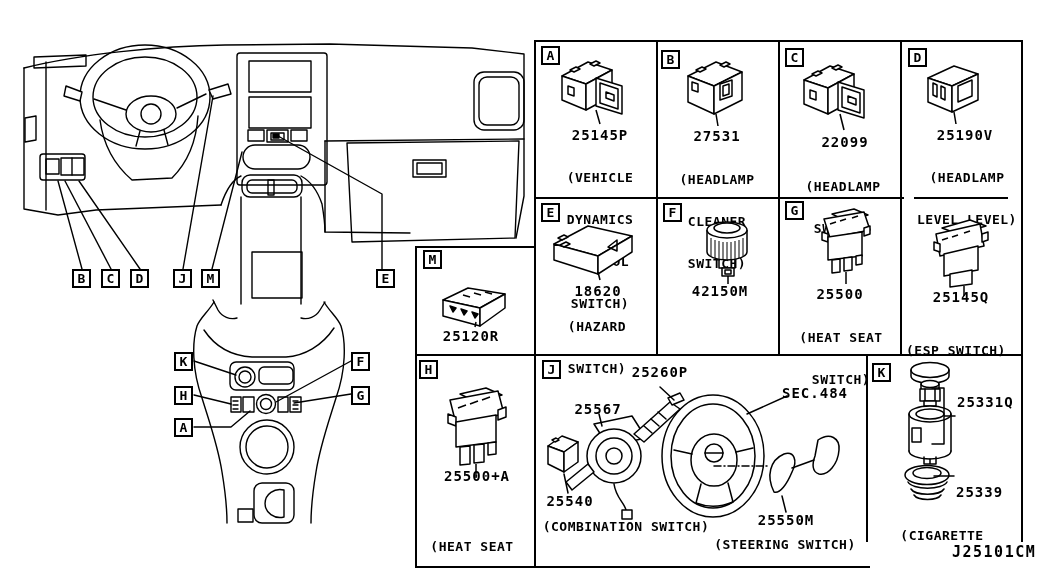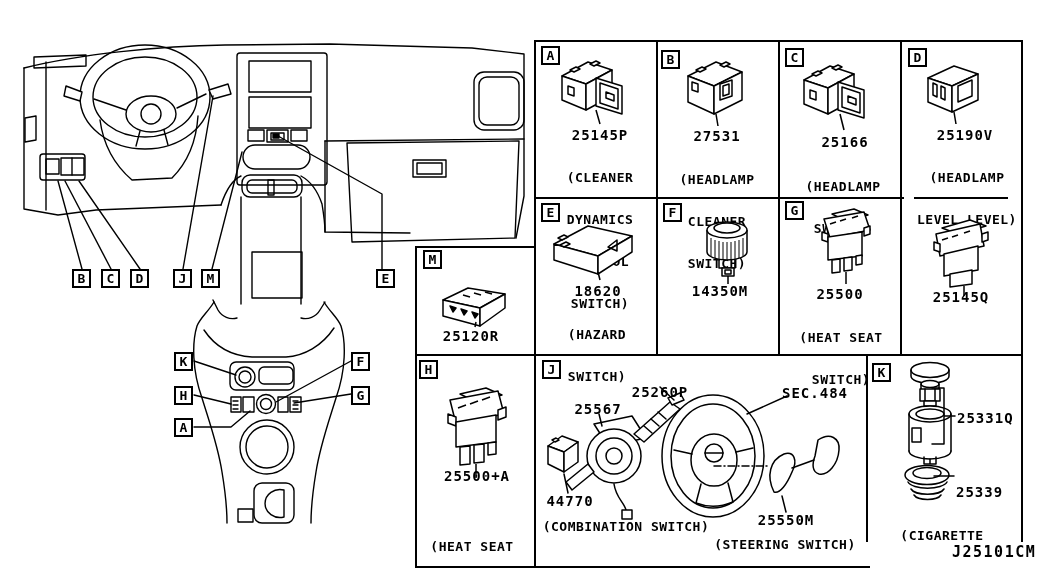--- a/index.html
+++ b/index.html
@@ -153,21 +153,21 @@
       <polygon points="34,14 40,11 44,13 38,16"></polygon>
       <polygon points="12,36 18,38 18,46 12,44"></polygon>
       <polygon points="40,28 66,36 66,64 40,56"></polygon>
       <polygon points="44,33 62,39 62,59 44,53"></polygon>
       <polygon points="50,42 58,45 58,51 50,48"></polygon>
       <line x1="40" y1="60" x2="44" y2="74" fill="none"></line>
     </g>
   </svg>
   <div class="pnum" style="left:540px;top:127px;width:120px">25145P</div>
   <div class="pdesc" style="left:540px;top:143px;width:120px">
-    <div>(CLEANER</div>
+    <div>(VEHICLE</div>
     <div>DYNAMICS</div>
     <div>CONTROL</div>
     <div>SWITCH)</div>
   </div>
 
   <div class="lbox" style="left:661px;top:50px"><span>B</span></div>
   <svg style="left:680px;top:52px" width="80" height="76" viewBox="0 0 80 76">
     <g fill="#fff" stroke="#000" stroke-width="1.5" stroke-linejoin="round">
       <polygon points="8,24 36,10 62,20 34,34"></polygon>
       <polygon points="8,24 34,34 34,62 8,50"></polygon>
@@ -195,21 +195,21 @@
       <polygon points="30,34 56,20 56,46 30,60"></polygon>
       <polygon points="14,20 20,17 24,19 18,22"></polygon>
       <polygon points="34,14 40,11 44,13 38,16"></polygon>
       <polygon points="12,36 18,38 18,46 12,44"></polygon>
       <polygon points="40,28 66,36 66,64 40,56"></polygon>
       <polygon points="44,33 62,39 62,59 44,53"></polygon>
       <polygon points="50,42 58,45 58,51 50,48"></polygon>
       <line x1="42" y1="60" x2="46" y2="76" fill="none"></line>
     </g>
   </svg>
-  <div class="pnum" style="left:785px;top:134px;width:120px">25166</div>
+  <div class="pnum" style="left:785px;top:134px;width:120px">22099</div>
   <div class="pdesc" style="left:783px;top:152px;width:120px">
     <div>(HEADLAMP</div>
     <div>SWITCH)</div>
   </div>
 
   <div class="lbox" style="left:908px;top:48px"><span>D</span></div>
   <svg style="left:920px;top:56px" width="84" height="70" viewBox="0 0 84 70">
     <g fill="#fff" stroke="#000" stroke-width="1.5" stroke-linejoin="round">
       <polygon points="8,22 34,10 58,18 32,30"></polygon>
       <polygon points="8,22 32,30 32,56 8,46"></polygon>
@@ -232,39 +232,39 @@
       <polygon points="6,30 40,12 84,22 50,42"></polygon>
       <polygon points="6,30 50,42 50,60 6,46"></polygon>
       <polygon points="50,42 84,22 84,38 50,60"></polygon>
       <polygon points="10,24 16,21 20,23 14,26"></polygon>
       <polygon points="12,31 18,28 22,30 16,33"></polygon>
       <polygon points="60,33 69,26 69,37" fill="none"></polygon>
       <line x1="50" y1="58" x2="52" y2="66" fill="none"></line>
     </g>
   </svg>
   <div class="pnum" style="left:538px;top:283px;width:120px">18620</div>
-  <div class="pdesc" style="left:537px;top:300px;width:120px">
+  <div class="pdesc" style="left:537px;top:292px;width:120px">
     <div>(HAZARD</div>
     <div>SWITCH)</div>
   </div>
 
   <div class="lbox" style="left:663px;top:203px"><span>F</span></div>
   <svg style="left:692px;top:212px" width="70" height="74" viewBox="0 0 70 74">
     <g fill="#fff" stroke="#000" stroke-width="1.5" stroke-linejoin="round">
       <path d="M15,18 L15,40 A20,8 0 0 0 55,40 L55,18"></path>
       <ellipse cx="35" cy="18" rx="20" ry="8"></ellipse>
       <ellipse cx="35" cy="16" rx="13" ry="5"></ellipse>
       <path d="M19,26 L19,44 M23,28 L23,46 M27,29 L27,47 M31,30 L31,48 M35,30 L35,48 M39,30 L39,48 M43,29 L43,47 M47,28 L47,46 M51,26 L51,44" fill="none" stroke-width="1"></path>
       <path d="M27,48 L27,56 L43,56 L43,48" fill="none"></path>
       <rect x="30" y="56" width="12" height="8"></rect>
       <rect x="33" y="58" width="6" height="4"></rect>
       <line x1="36" y1="64" x2="36" y2="72" fill="none"></line>
     </g>
   </svg>
-  <div class="pnum" style="left:660px;top:283px;width:120px">14350M</div>
+  <div class="pnum" style="left:660px;top:283px;width:120px">42150M</div>
 
   <div class="lbox" style="left:785px;top:201px"><span>G</span></div>
   <svg style="left:802px;top:206px" width="84" height="84" viewBox="0 0 84 84">
     <g fill="#fff" stroke="#000" stroke-width="1.5" stroke-linejoin="round">
       <polygon points="30,8 52,3 66,9 44,15"></polygon>
       <polygon points="22,13 62,6 68,24 28,32"></polygon>
       <path d="M28,18 L34,16 M38,15 L44,13 M50,12 L56,10" fill="none"></path>
       <polygon points="20,26 26,28 26,36 20,34"></polygon>
       <polygon points="62,22 68,20 68,28 62,30"></polygon>
       <polygon points="26,31 60,26 60,50 26,54"></polygon>
@@ -286,20 +286,23 @@
       <polygon points="14,22 58,12 62,34 18,44"></polygon>
       <path d="M20,28 L26,26 M30,25 L36,23 M42,21 L48,19" fill="none"></path>
       <polygon points="12,30 18,32 18,40 12,38"></polygon>
       <polygon points="60,22 66,20 66,28 60,30"></polygon>
       <polygon points="22,42 56,34 56,58 22,64"></polygon>
       <polygon points="28,62 50,58 50,72 28,75"></polygon>
       <line x1="42" y1="74" x2="42" y2="84" fill="none"></line>
     </g>
   </svg>
   <div class="pnum" style="left:901px;top:289px;width:120px">25145Q</div>
+  <div class="pdesc" style="left:896px;top:316px;width:120px">
+    <div>(ESP SWITCH)</div>
+  </div>
 
   <div class="lbox" style="left:423px;top:250px"><span>M</span></div>
   <svg style="left:430px;top:282px" width="90" height="46" viewBox="0 0 90 46">
     <g fill="#fff" stroke="#000" stroke-width="1.5" stroke-linejoin="round">
       <polygon points="13,18 38,6 75,12 50,26"></polygon>
       <polygon points="13,18 50,26 50,44 13,34"></polygon>
       <polygon points="50,26 75,12 75,26 50,44"></polygon>
       <path d="M33,13 L40,15 M44,11 L51,13 M55,10 L62,12" fill="none"></path>
       <polygon points="20,24 26,26 23,30" fill="#000"></polygon>
       <polygon points="31,27 37,29 34,33" fill="#000"></polygon>
@@ -367,24 +370,24 @@
       <path d="M240,136 C232,120 236,104 250,98 C260,95 264,104 258,116 C253,128 246,138 240,136 Z" fill="#fff"></path>
       <path d="M284,84 C296,76 306,82 305,94 C304,108 294,120 285,118 C278,116 278,108 281,100 Z" fill="#fff"></path>
       <path d="M258,112 L280,104"></path>
 
       <path d="M126,31 L140,44"></path>
       <path d="M65,58 L68,70"></path>
       <path d="M34,137 L30,118"></path>
       <path d="M252,156 L248,140"></path>
     </g>
   </svg>
-  <div class="pnum" style="left:610px;top:384px;width:100px">25260P</div>
+  <div class="pnum" style="left:610px;top:364px;width:100px">25260P</div>
   <div class="pnum" style="left:548px;top:401px;width:100px">25567</div>
   <div class="pnum" style="left:765px;top:385px;width:100px">SEC.484</div>
-  <div class="pnum" style="left:520px;top:493px;width:100px">44770</div>
+  <div class="pnum" style="left:520px;top:493px;width:100px">25540</div>
   <div class="pnum" style="left:736px;top:512px;width:100px">25550M</div>
   <div class="pdesc" style="left:695px;top:538px;width:180px">(STEERING SWITCH)</div>
   <div class="pdesc" style="left:536px;top:520px;width:180px">(COMBINATION SWITCH)</div>
 
   <div class="lbox" style="left:872px;top:363px"><span>K</span></div>
   <svg style="left:866px;top:356px" width="156" height="184" viewBox="0 0 156 184">
     <g fill="none" stroke="#000" stroke-width="1.5" stroke-linejoin="round" stroke-linecap="round">
 
       <ellipse cx="64" cy="14" rx="19" ry="7.5" fill="#fff"></ellipse>
       <path d="M45,14 L45,20 A19,7.5 0 0 0 83,20 L83,14"></path>
@@ -402,21 +405,21 @@
       <path d="M58,101 L58,108 L70,108 L70,101 M64,103 L64,108"></path>
 
       <ellipse cx="61" cy="119" rx="22" ry="9.5" fill="#fff"></ellipse>
       <ellipse cx="61" cy="117" rx="14" ry="5.5"></ellipse>
       <path d="M42,126 A20,8 0 0 0 81,126 M45,133 A17,7 0 0 0 78,133 M48,139 A14,6 0 0 0 75,139"></path>
 
       <path d="M66,32 L78,32 L78,88 L66,88 M78,60 L89,60"></path>
       <path d="M68,120 L88,120"></path>
     </g>
   </svg>
-  <div class="pleft" style="left:957px;top:410px">25331Q</div>
+  <div class="pleft" style="left:957px;top:394px">25331Q</div>
   <div class="pleft" style="left:956px;top:484px">25339</div>
   <div class="pdesc" style="left:882px;top:498px;width:120px;line-height:15px">
     <div>(CIGARETTE</div>
     
   </div>
 
   <div class="code" style="left:952px;top:544px">J25101CM</div>
 
 </div>
 

